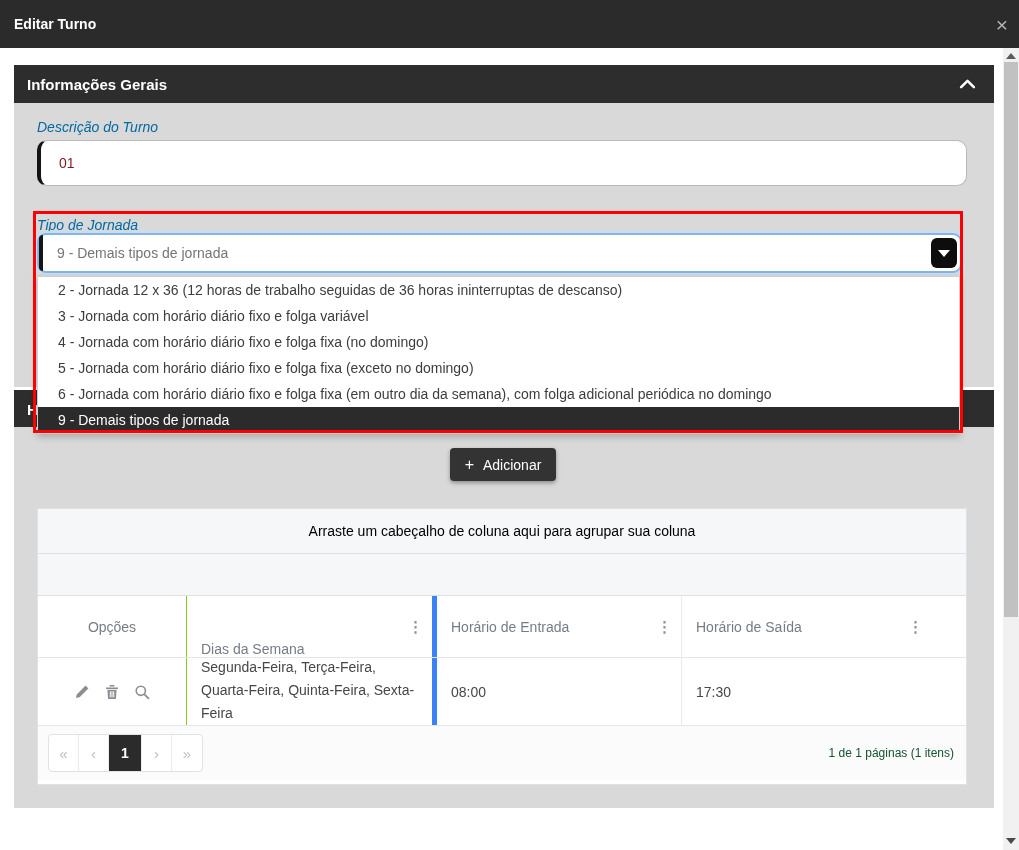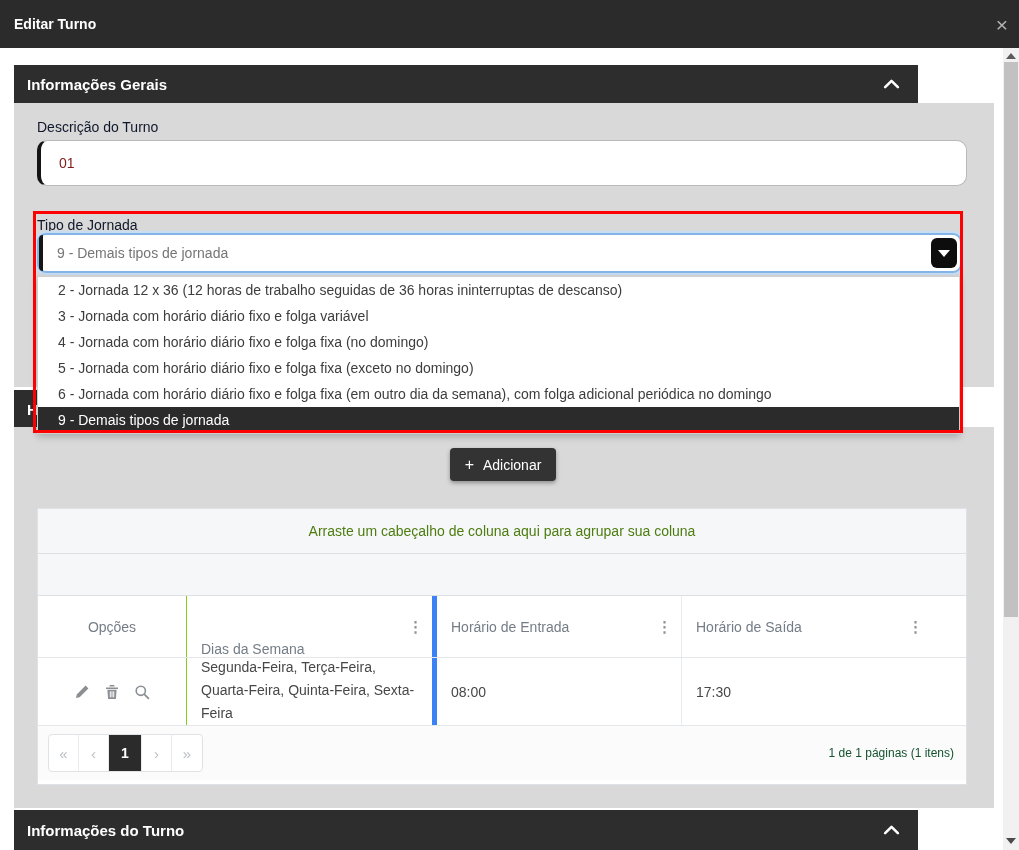--- a/index.html
+++ b/index.html
@@ -7,36 +7,36 @@
   .stage { position:relative; width:1019px; height:850px; background:#fff; overflow:hidden; }
 
   
   .titlebar { position:absolute; left:0; top:0; width:1019px; height:48px; background:#2b2b2b; }
   .titlebar .title { position:absolute; left:14px; top:50%; transform:translateY(-50%);
                      color:#fff; font-weight:bold; font-size:14px; }
   .close { position:absolute; right:11px; top:50%; transform:translateY(-50%);
            color:#b4b4b4; font-size:21px; line-height:1; cursor:pointer; }
 
   
-  .section-bar { position:absolute; left:14px; width:904px; background:#2d2d2d; cursor:pointer;text-align:center; }
+  .section-bar { position:absolute; left:14px; width:980px; background:#2d2d2d; cursor:pointer;text-align:center; }
   .section-bar .stitle { position:absolute; left:13px; top:50%; transform:translateY(-50%);
                          color:#fff; font-weight:bold; font-size:15px; white-space:nowrap; }
   .bar-general  { top:65px;  height:38px; }
   .bar-horarios { top:390px; height:37px; z-index:1; }
   .bar-turno    { top:810px; height:40px; }
   .chev { position:absolute; right:18px; top:50%; transform:translateY(-50%); width:17px; height:11px; }
   .bar-horarios .chev { right:38px; }
 
   
   .body-gray { position:absolute; left:14px; width:980px; background:#d9d9d9; }
   .body1 { top:103px; height:284px; }
   .body2 { top:427px; height:381px; }
 
   
-  .field-label { position:absolute; color:#0f172a; font-size:14px; z-index:2; }
+  .field-label { position:absolute; color:#0369a1; font-size:14px; z-index:2;font-style:italic; }
   .lbl-desc { left:37px; top:119px; }
   .lbl-tipo { left:37px; top:217px; }
 
   .text-input { position:absolute; left:37px; top:140px; width:930px; height:46px; z-index:2;
                 background:#fff; border:1px solid #b9b9b9; border-left:4px solid #141414;
                 border-radius:10px; padding-left:18px; font-size:14px; color:#7f1d1d;
                 font-family:"Liberation Sans", sans-serif; outline:none; }
 
   .select-box { position:absolute; left:37px; top:233px; width:925px; height:40px; z-index:2;
                 background:#fff; border:2px solid #85b4e6; border-radius:9px;
@@ -65,21 +65,21 @@
   .add-btn { position:absolute; left:450px; top:448px; width:106px; height:33px; z-index:5;
              background:#333333; color:#fff; border:none; border-radius:4px; font-size:14px;
              box-shadow:0 2px 4px rgba(0,0,0,.35); display:flex; align-items:center;
              justify-content:center; gap:9px; cursor:pointer; font-family:"Liberation Sans", sans-serif; }
   .add-btn .plus { font-size:16px; line-height:1; }
 
   
   .grid { position:absolute; left:37px; top:508px; width:930px; height:277px; z-index:2;
           background:#fff; border:1px solid #dee2e6; font-size:14px; }
   .grid-group { height:45px; background:#f6f7f9; border-bottom:1px solid #dde1e5;
-                display:flex; align-items:center; justify-content:center; color:#4d7c0f; }
+                display:flex; align-items:center; justify-content:center; color:#000000; }
   .grid-strip { height:42px; background:#f6f7f9; border-bottom:1px solid #dde1e5; }
   .grid-header { height:62px; display:flex; border-bottom:1px solid #e4e7ea; color:#747d86; }
   .cell { position:relative; display:flex; align-items:center; }
   .c1 { width:149px; justify-content:center; border-right:1px solid #84cc16; }
   .c2 { width:250px; padding-left:14px; border-right:5px solid #3b82f6;align-items:flex-end; }
   .c3 { width:245px; padding-left:14px; border-right:1px solid #e9ebee; }
   .c4 { width:250px; padding-left:14px; }
   .col-menu { position:absolute; right:9px; top:50%; transform:translateY(-50%);
               color:#8d939a; font-size:15px; font-weight:bold; cursor:pointer; letter-spacing:0; }
   .grid-row { height:68px; display:flex; border-bottom:1px solid #e4e7ea; color:#474747; }
@@ -207,26 +207,20 @@
     <div class="dd-option">2 - Jornada 12 x 36 (12 horas de trabalho seguidas de 36 horas ininterruptas de descanso)</div>
     <div class="dd-option">3 - Jornada com horário diário fixo e folga variável</div>
     <div class="dd-option">4 - Jornada com horário diário fixo e folga fixa (no domingo)</div>
     <div class="dd-option">5 - Jornada com horário diário fixo e folga fixa (exceto no domingo)</div>
     <div class="dd-option">6 - Jornada com horário diário fixo e folga fixa (em outro dia da semana), com folga adicional periódica no domingo</div>
     <div class="dd-option selected">9 - Demais tipos de jornada</div>
   </div>
 
   <div class="red-annotation"></div>
 
-  <div class="section-bar bar-turno">
-    <span class="stitle">Informações do Turno</span>
-    <svg class="chev" viewBox="0 0 16 10">
-      <polyline points="2,8 8,2 14,8" fill="none" stroke="#ffffff" stroke-width="2.4" stroke-linecap="round" stroke-linejoin="round"></polyline>
-    </svg>
-  </div>
 
   <div class="scrollbar">
     <span class="sb-up"></span>
     <span class="sb-thumb"></span>
     <span class="sb-down"></span>
   </div>
 
 </div>
 
 </body></html>

